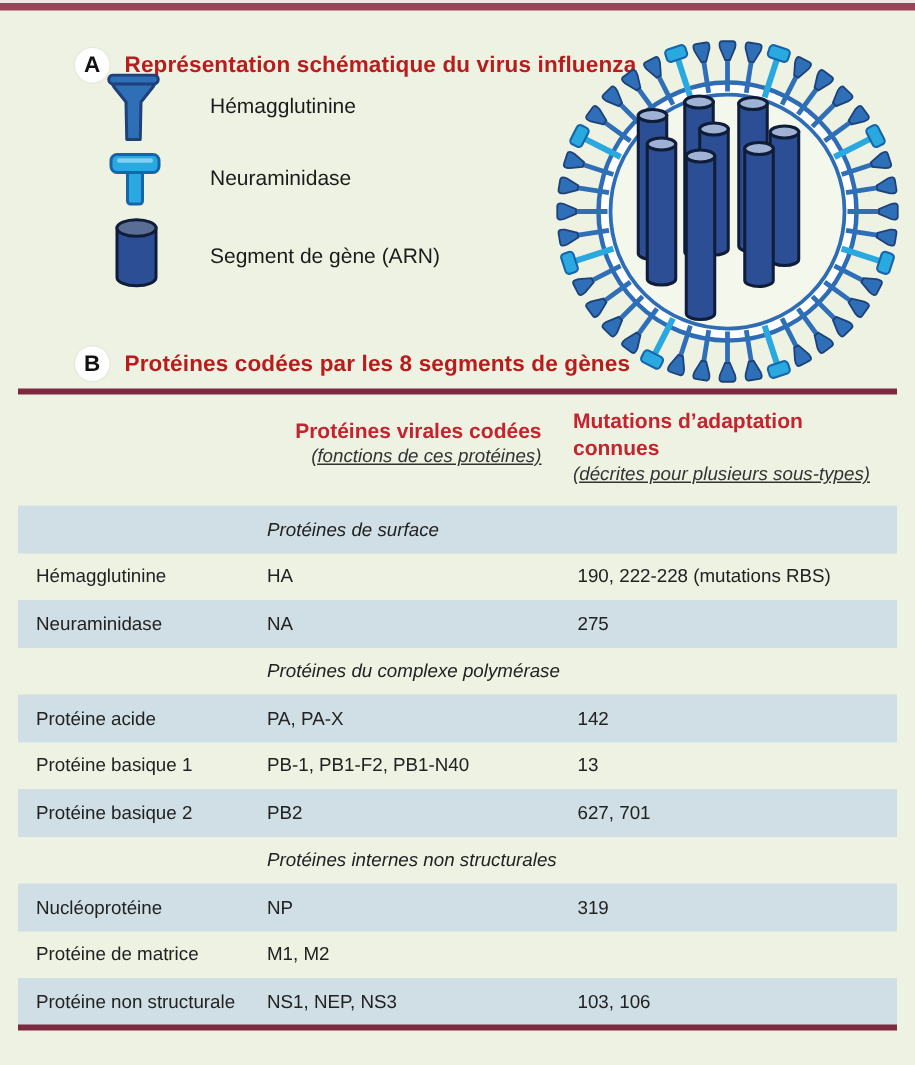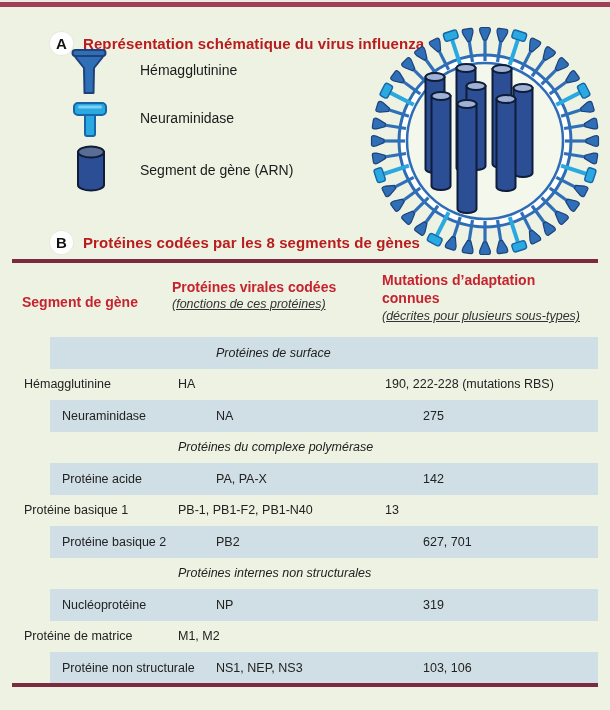--- a/index.html
+++ b/index.html
@@ -30,27 +30,27 @@
   #virus-svg{position:absolute;left:360px;top:20px;}
 
   .rule{position:absolute;left:12px;width:586px;height:4px;background:var(--rule-maroon);}
   #rule-top{top:259px;}
   #rule-bottom{top:683px;}
 
   #table-head{position:absolute;top:266px;left:12px;width:586px;height:71px;}
   .th{position:absolute;color:var(--header-red);font-weight:bold;font-size:14px;}
   .th-sub{font-weight:normal;font-style:italic;color:#333;font-size:12.5px;margin-top:2px;text-decoration:underline;}
   #th-col1{left:10px;top:28px;width:150px;}
-  #th-col2{left:160px;top:13px;width:215px;text-align:left;}
+  #th-col2{left:134px;top:13px;width:215px;text-align:right;}
   #th-col3{left:370px;top:5px;width:216px;text-align:left;}
   #th-col3 .th-title{display:inline-block;width:170px;line-height:1.3;}
 
   #table-rows{position:absolute;top:337px;left:12px;width:586px;}
   .trow{display:flex;align-items:center;height:31.5px;font-size:12.5px;color:#222;box-sizing:border-box;}
-  .trow.blue{background:var(--row-blue);margin-left:38px;}
+  .trow.blue{background:var(--row-blue);}
   .cell{box-sizing:border-box;}
   .c1{width:166px;padding-left:12px;flex:0 0 auto;}
   .c2{width:207px;flex:0 0 auto;}
   .c3{flex:1 1 auto;}
   .italic{font-style:italic;}
 </style>
 </head>
 <body>
 
 <div class="top-band"></div>
@@ -277,23 +277,20 @@
   </svg>
 
 <div class="panel-header" id="header-b">
   <div class="badge">B</div>
   <div class="ptitle">Protéines codées par les 8 segments de gènes</div>
 </div>
 
 <div class="rule" id="rule-top"></div>
 
 <div id="table-head">
-  <div class="th" id="th-col1">
-    <span class="th-title">Segment de gène</span>
-  </div>
   <div class="th" id="th-col2">
     <div class="th-title">Protéines virales codées</div>
     <div class="th-sub">(fonctions de ces protéines)</div>
   </div>
   <div class="th" id="th-col3">
     <div><span class="th-title">Mutations d’adaptation connues</span></div>
     <div class="th-sub">(décrites pour plusieurs sous-types)</div>
   </div>
 </div>
 

